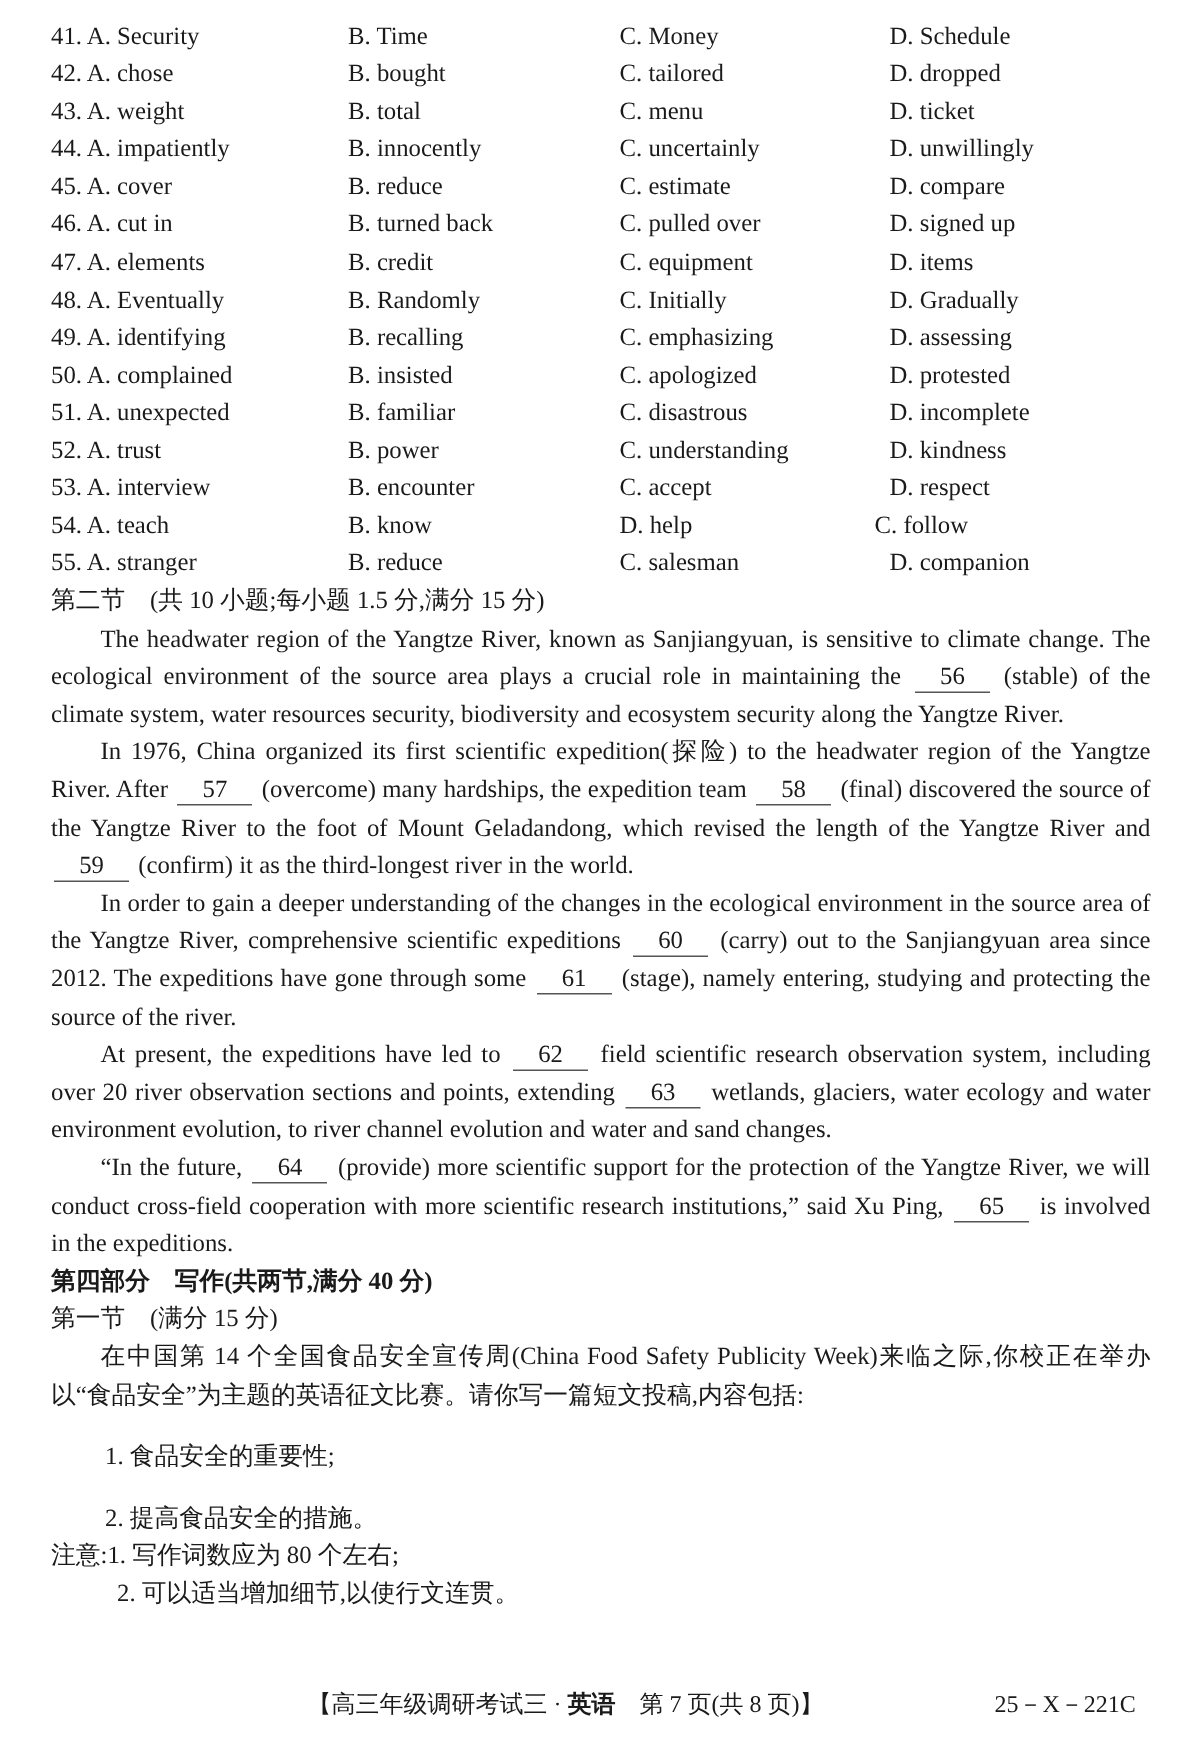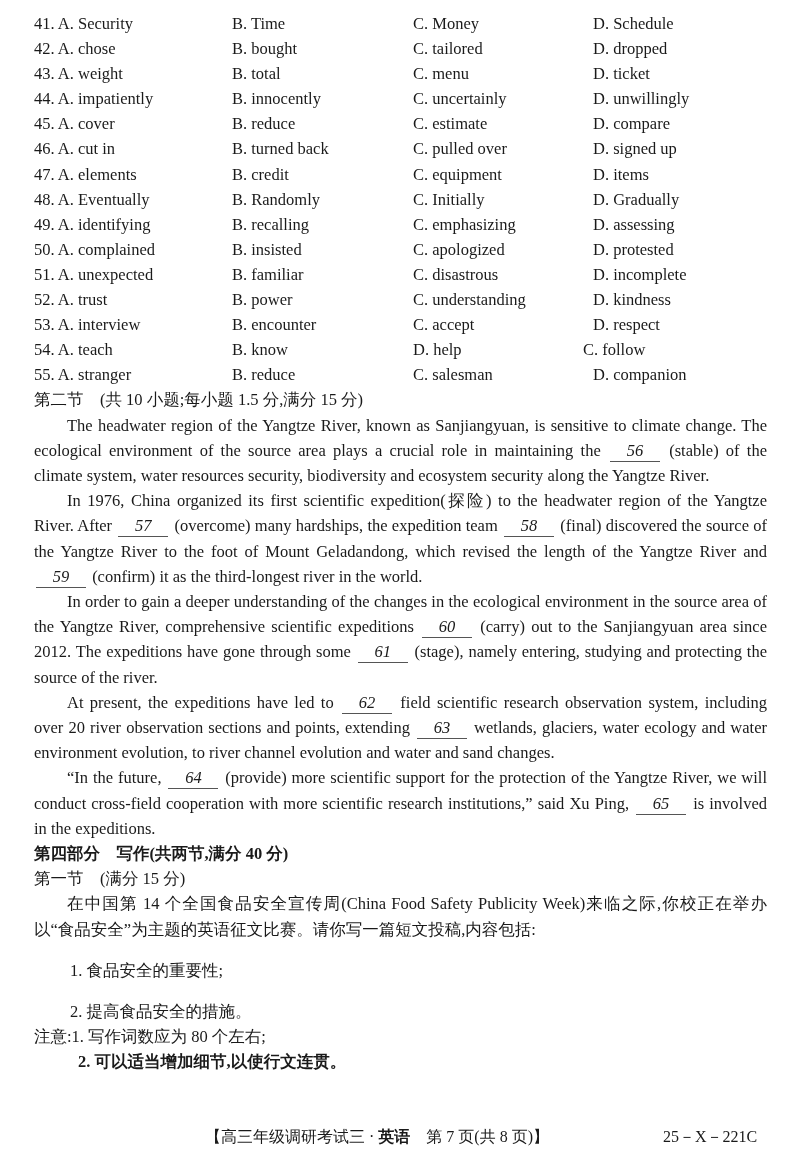--- a/index.html
+++ b/index.html
@@ -17,23 +17,23 @@
   .opt.d { width: 170px; }
   .line { line-height: 25.2px; }
   .section-head { line-height: 25.2px; }
   .bold { font-weight: bold; }
   .indent { text-indent: 33px; }
   .para { text-align: justify; line-height: 25.2px; }
   .blank {
     display: inline-block; border-bottom: 1px solid #555; text-align: center;
     text-indent: 0; line-height: 20px; margin: 0 2px;
   }
-  .w50 { width: 50px; font-style: italic; }
+  .w50 { width: 50px; }
   .list-item { padding-left: 36px; line-height: 25.2px; margin-top: 16px; }
-  .note2 { padding-left: 44px; line-height: 25.2px; font-weight: bold; }
+  .note2 { padding-left: 44px; line-height: 25.2px; }
   .footer {
     position: absolute; left: 0; width: 800px; top: 1125px;
     font-size: 16px; line-height: 24px;
   }
   .footer .center { position: absolute; left: 205px; }
   .footer .code { position: absolute; left: 663px; }
 </style>
 </head>
 <body>
 

